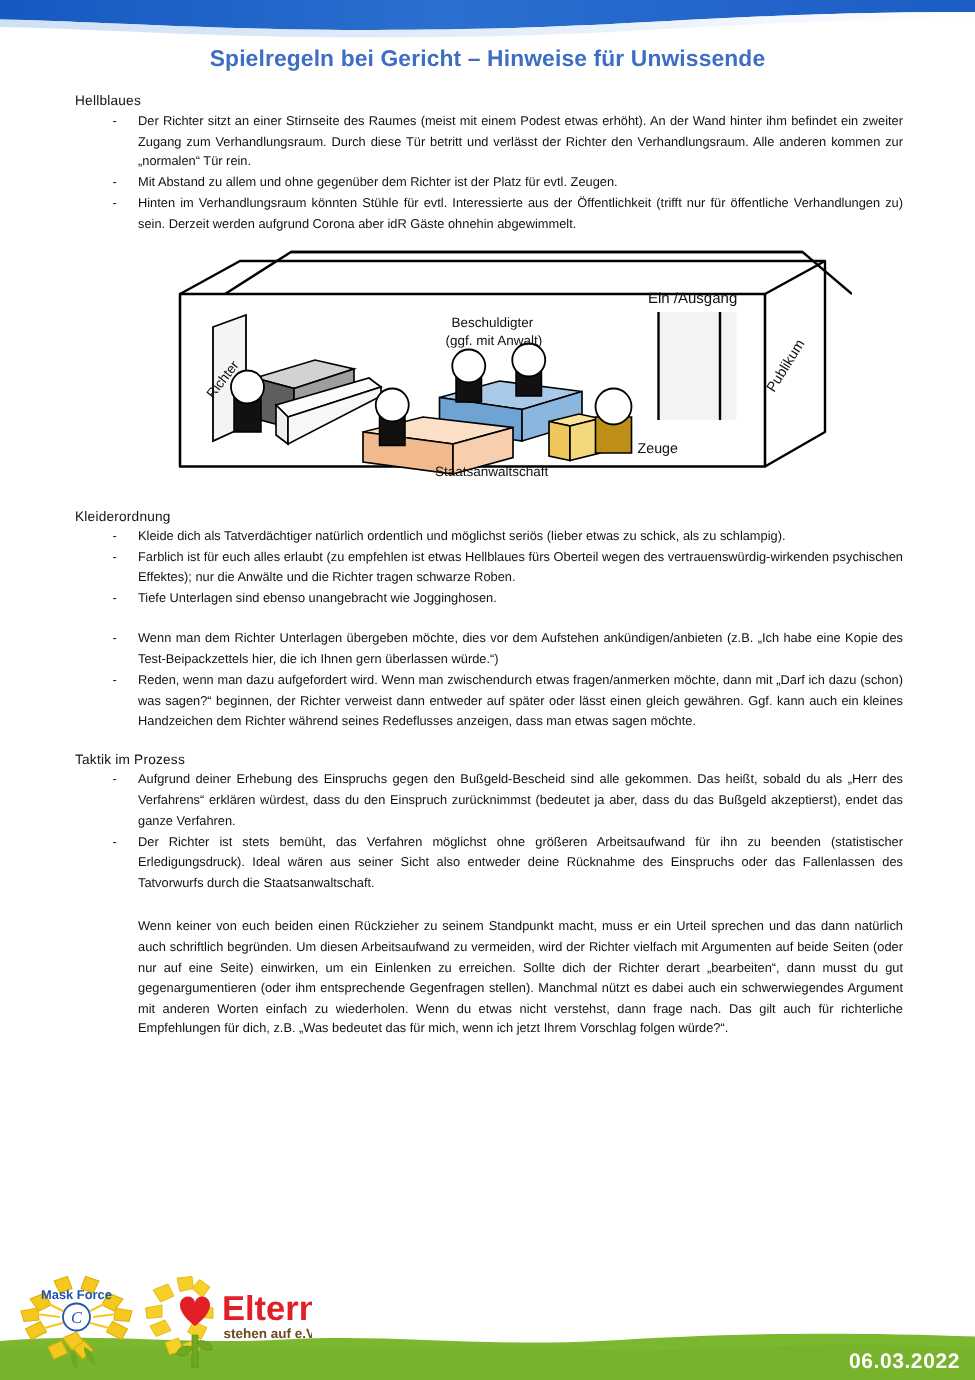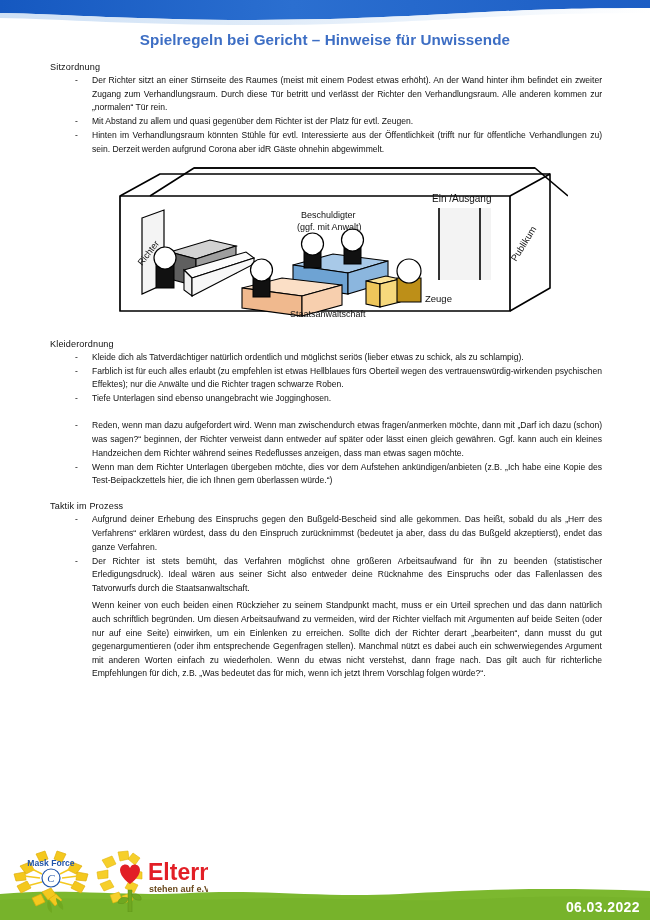--- a/index.html
+++ b/index.html
@@ -75,21 +75,21 @@
     content: "-";
     position: absolute;
     left: 25px;
     top: 0;
     color: #111;
   }
   ul.bullets > li .para {
     display: block;
     text-align: justify;
   }
-  ul.bullets > li .para + .para { margin-top: 4px; }
+  ul.bullets > li .para + .para { margin-top: 16px; }
 
   .spacer-sm { height: 9px; }
   .spacer-md { height: 13px; }
 
   
   .diagram-wrap {
     position: relative;
     width: 552px;
     height: 160px;
     margin: 9px 0 4px 0;
@@ -159,27 +159,27 @@
     <path d="M0,0 L650,0 L650,8 C470,8 420,20 250,20 C140,20 60,14 0,13 Z" fill="url(#bandgrad)"></path>
     <path d="M0,13 C60,14 140,20 250,20 C420,20 470,8 650,8 L650,13 C470,13 430,25 250,25 C140,25 60,19 0,18 Z" fill="url(#bandsoft)" opacity="0.9"></path>
   </svg>
 </div>
 
 <div class="page-title">Spielregeln bei Gericht – Hinweise für Unwissende</div>
 
 <div class="content">
 
   <div class="section">
-    <div class="section-heading">Sitzordnung</div>
+    <div class="section-heading">Hellblaues</div>
     <ul class="bullets">
       <li>
           <span class="para">Der Richter sitzt an einer Stirnseite des Raumes (meist mit einem Podest etwas erhöht). An der Wand hinter ihm befindet ein zweiter Zugang zum Verhandlungsraum. Durch diese Tür betritt und verlässt der Richter den Verhandlungsraum. Alle anderen kommen zur „normalen“ Tür rein.</span>
         </li>
       <li>
-          <span class="para">Mit Abstand zu allem und quasi gegenüber dem Richter ist der Platz für evtl. Zeugen.</span>
+          <span class="para">Mit Abstand zu allem und ohne gegenüber dem Richter ist der Platz für evtl. Zeugen.</span>
         </li>
       <li>
           <span class="para">Hinten im Verhandlungsraum könnten Stühle für evtl. Interessierte aus der Öffentlichkeit (trifft nur für öffentliche Verhandlungen zu) sein. Derzeit werden aufgrund Corona aber idR Gäste ohnehin abgewimmelt.</span>
         </li>
     </ul>
   </div>
 
   <div class="diagram-wrap">
     <svg width="470" height="160" viewBox="0 0 470 160" xmlns="http://www.w3.org/2000/svg" style="margin-left:48px;">
       <g fill="none" stroke="#000" stroke-width="1.6" stroke-linejoin="round">
@@ -278,24 +278,24 @@
           <span class="para">Tiefe Unterlagen sind ebenso unangebracht wie Jogginghosen.</span>
         </li>
     </ul>
   </div>
 
   <div class="spacer-md"></div>
 
   <div class="section">
     <ul class="bullets">
       <li>
+          <span class="para">Wenn man dem Richter Unterlagen übergeben möchte, dies vor dem Aufstehen ankündigen/anbieten (z.B. „Ich habe eine Kopie des Test-Beipackzettels hier, die ich Ihnen gern überlassen würde.“)</span>
+        </li>
+      <li>
           <span class="para">Reden, wenn man dazu aufgefordert wird. Wenn man zwischendurch etwas fragen/anmerken möchte, dann mit „Darf ich dazu (schon) was sagen?“ beginnen, der Richter verweist dann entweder auf später oder lässt einen gleich gewähren. Ggf. kann auch ein kleines Handzeichen dem Richter während seines Redeflusses anzeigen, dass man etwas sagen möchte.</span>
-        </li>
-      <li>
-          <span class="para">Wenn man dem Richter Unterlagen übergeben möchte, dies vor dem Aufstehen ankündigen/anbieten (z.B. „Ich habe eine Kopie des Test-Beipackzettels hier, die ich Ihnen gern überlassen würde.“)</span>
         </li>
     </ul>
   </div>
 
   <div class="spacer-md"></div>
 
   <div class="section">
     <div class="section-heading">Taktik im Prozess</div>
     <ul class="bullets">
       <li>

